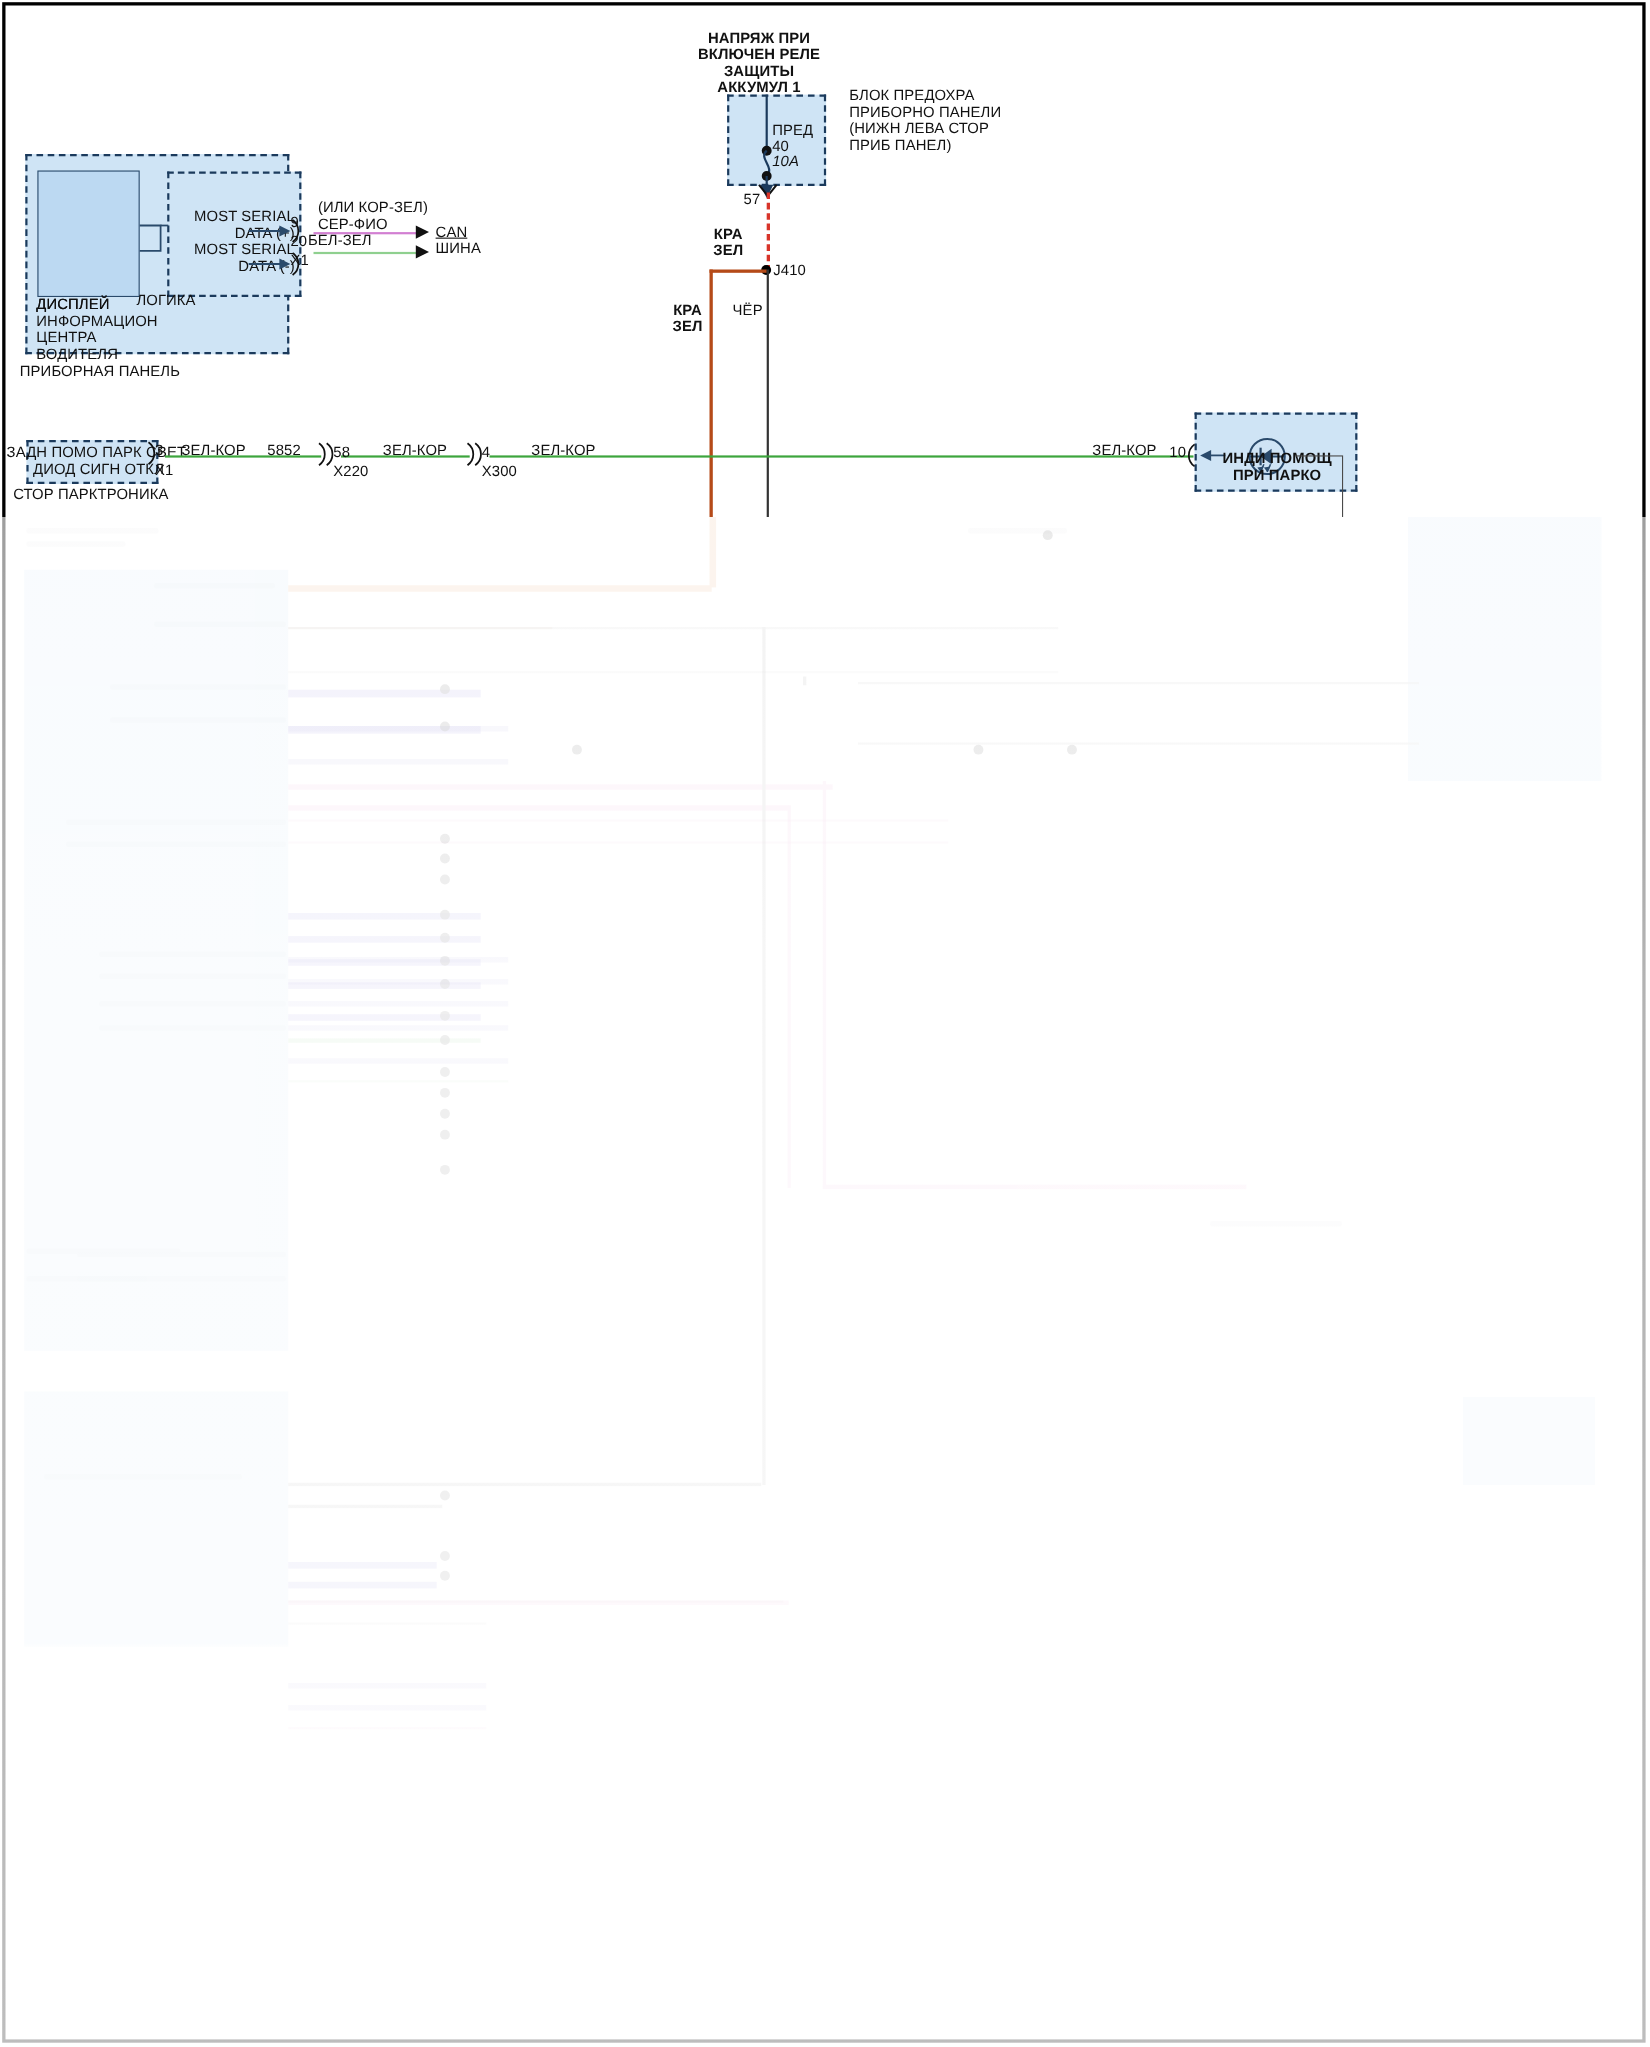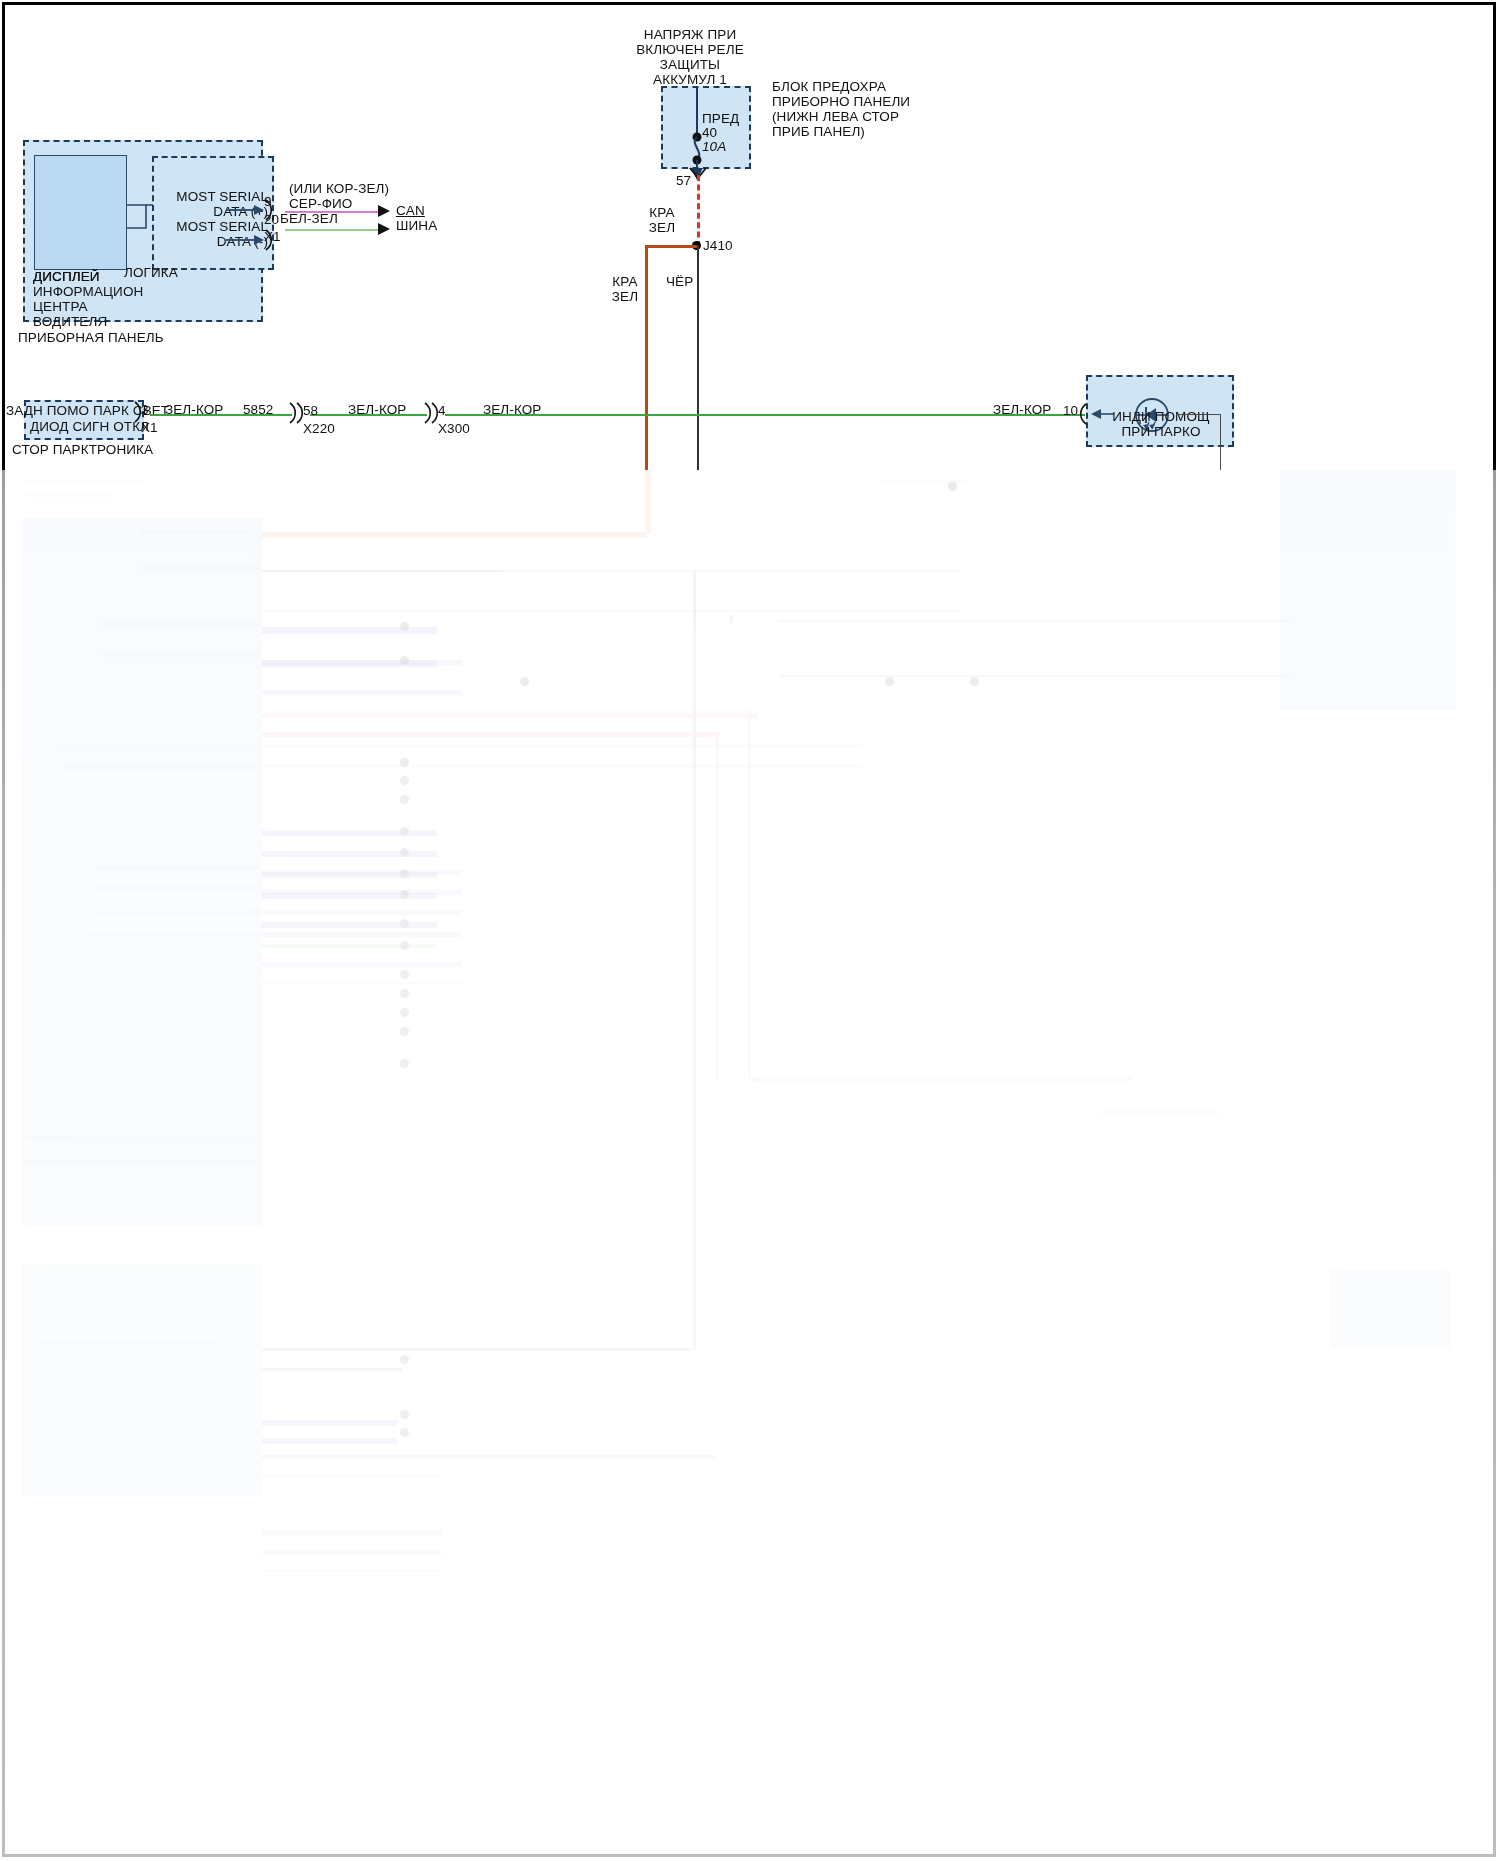--- a/index.html
+++ b/index.html
@@ -1,20 +1,20 @@
 <!DOCTYPE html>
 <html><head>
 <meta charset="utf-8">
 <style>
   html,body{margin:0;padding:0;background:#ffffff;}
   body{font-family:"Liberation Sans","DejaVu Sans",sans-serif;}
   #page{position:relative;width:1500px;height:1861px;background:#ffffff;overflow:hidden;}
   .frame{position:absolute;left:2px;top:2px;width:1494px;height:1855px;border:3px solid #000;box-sizing:border-box;}
   .lbl{position:absolute;font-size:13.5px;color:#111;line-height:15px;white-space:pre;letter-spacing:0.1px;}
-  .lbl.c{text-align:center;}
+  .lbl.c{text-align:center;font-weight:bold;}
   .lbl.r{text-align:right;}
   .box-dash{position:absolute;background:#cfe4f5;border:2.5px dashed #1b3a5c;box-sizing:border-box;}
   .box-solid{position:absolute;background:#bcd9f2;border:1.6px solid #2a4a6b;box-sizing:border-box;}
   .box-plain{position:absolute;background:#cfe4f5;box-sizing:border-box;}
   .wire{position:absolute;}
   .h{height:0;border-top-width:2.2px;border-top-style:solid;}
   .v{width:0;border-left-width:2.2px;border-left-style:solid;}
   .dot{position:absolute;width:9px;height:9px;border-radius:50%;background:#000;}
   svg{position:absolute;overflow:visible;}
   .faded{position:absolute;opacity:0.30;}

